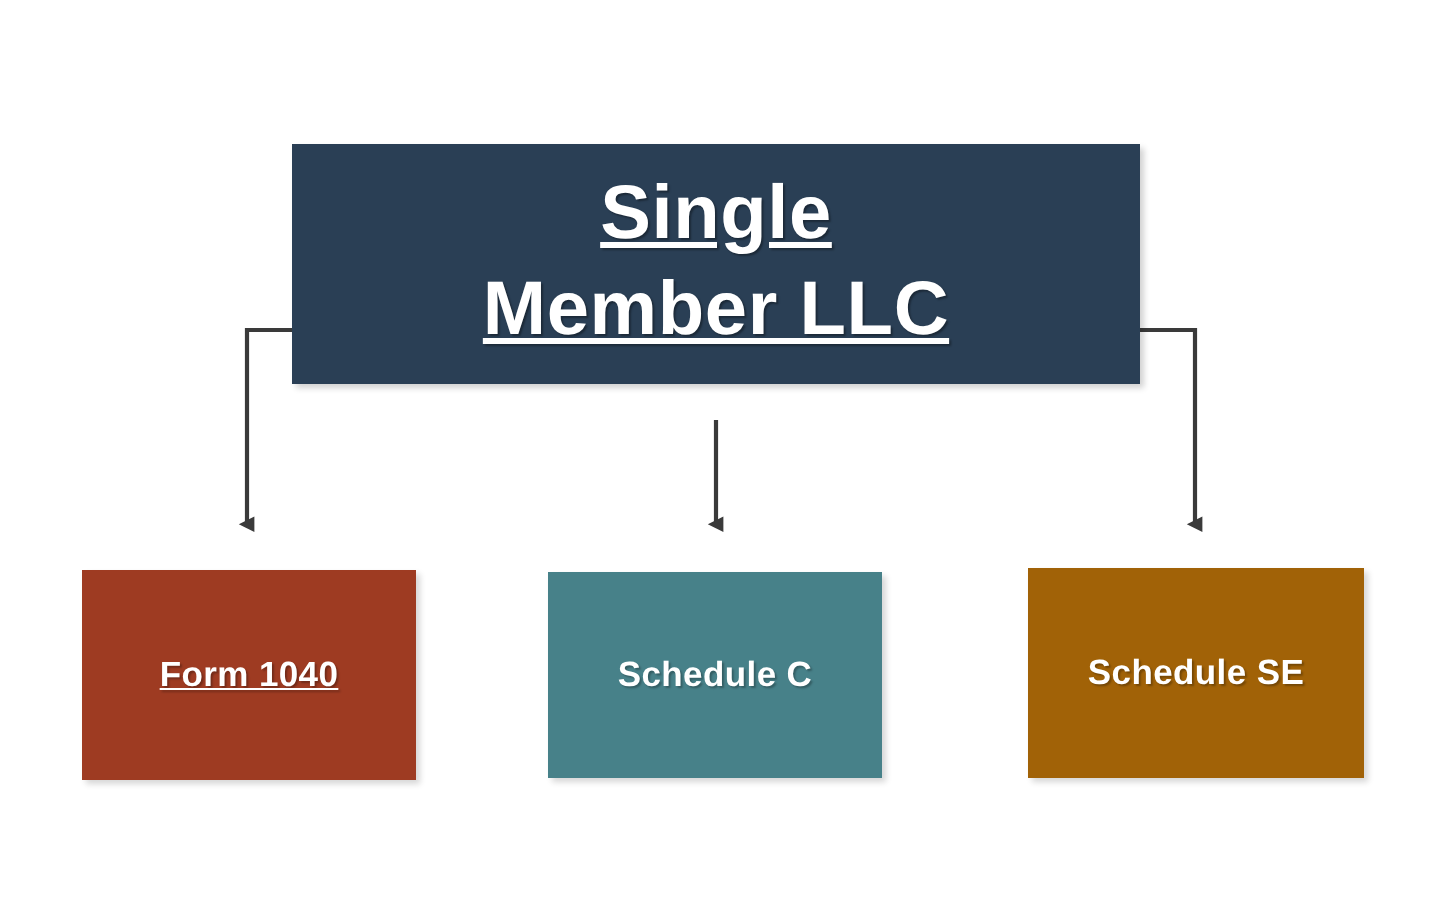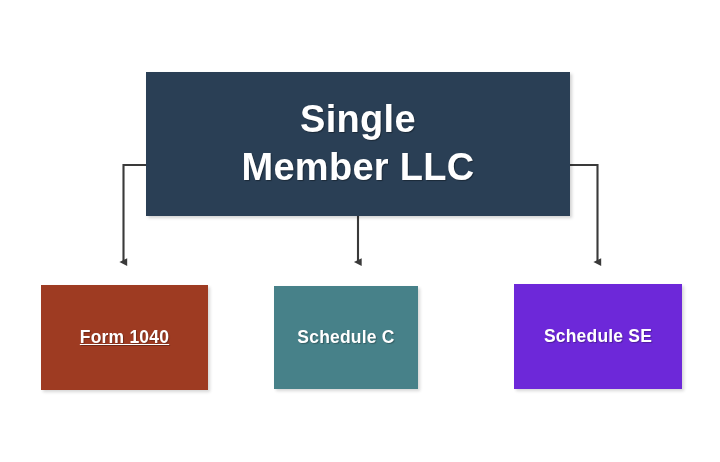--- a/index.html
+++ b/index.html
@@ -27,23 +27,24 @@
   .node-label {
     display: block;
     white-space: pre-line;
   }
 
   
   #node-root {
     left: 146px;
     top: 72px;
     width: 424px;
-    height: 144px;
+    height: 120px;
     background: #2a3f55;
     box-shadow: 2px 2px 3px rgba(0,0,0,0.18);
+    text-decoration: underline;
   }
   #node-root .node-label {
     font-size: 38px;
     font-weight: bold;
     line-height: 1.26;
     letter-spacing: 0.3px;
     text-shadow: 1px 1px 1px rgba(0,0,0,0.35);
   }
 
   
@@ -58,31 +59,31 @@
     top: 285px;
     width: 167px;
     height: 105px;
     background: #9e3b22;
     box-shadow: 2px 2px 3px rgba(0,0,0,0.16);
     text-decoration: underline;
   }
   #node-schedule-c {
     left: 274px;
     top: 286px;
-    width: 144px;
+    width: 167px;
     height: 103px;
     background: #478189;
     box-shadow: 2px 2px 3px rgba(0,0,0,0.16);
   }
   #node-schedule-se {
     left: 514px;
     top: 284px;
     width: 168px;
     height: 105px;
-    background: #6d28d9;
+    background: #a16207;
     box-shadow: 2px 2px 3px rgba(0,0,0,0.16);
   }
 
   
   #connectors {
     position: absolute;
     left: 0;
     top: 0;
     width: 720px;
     height: 462px;

